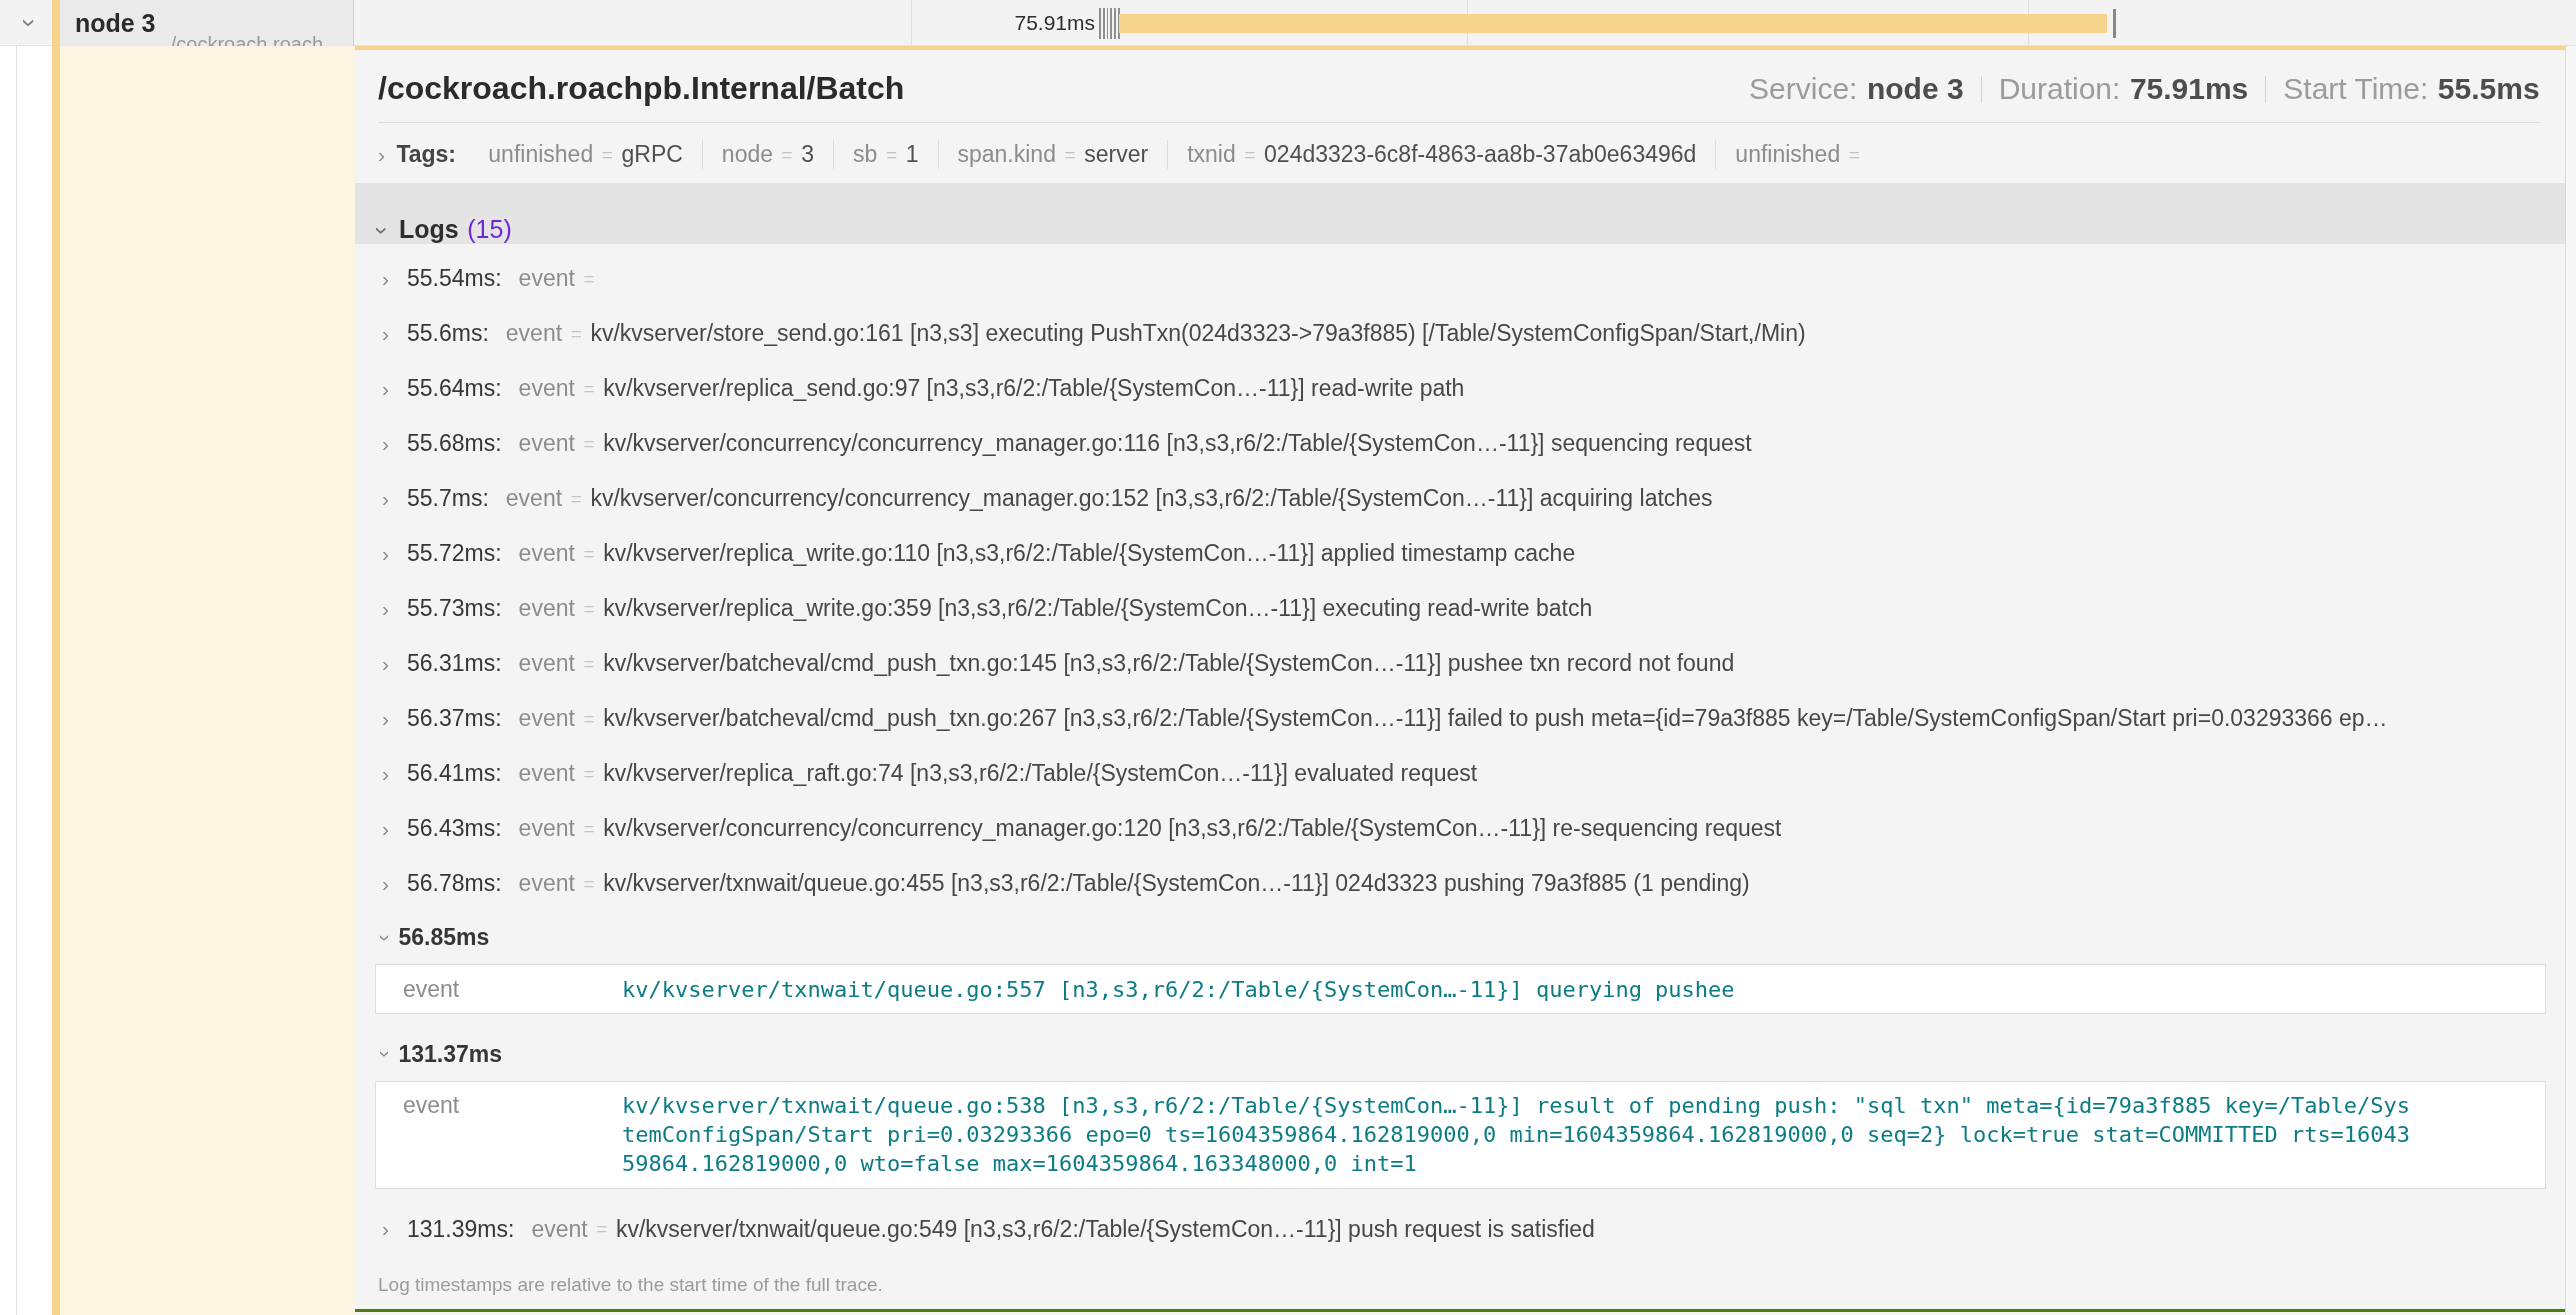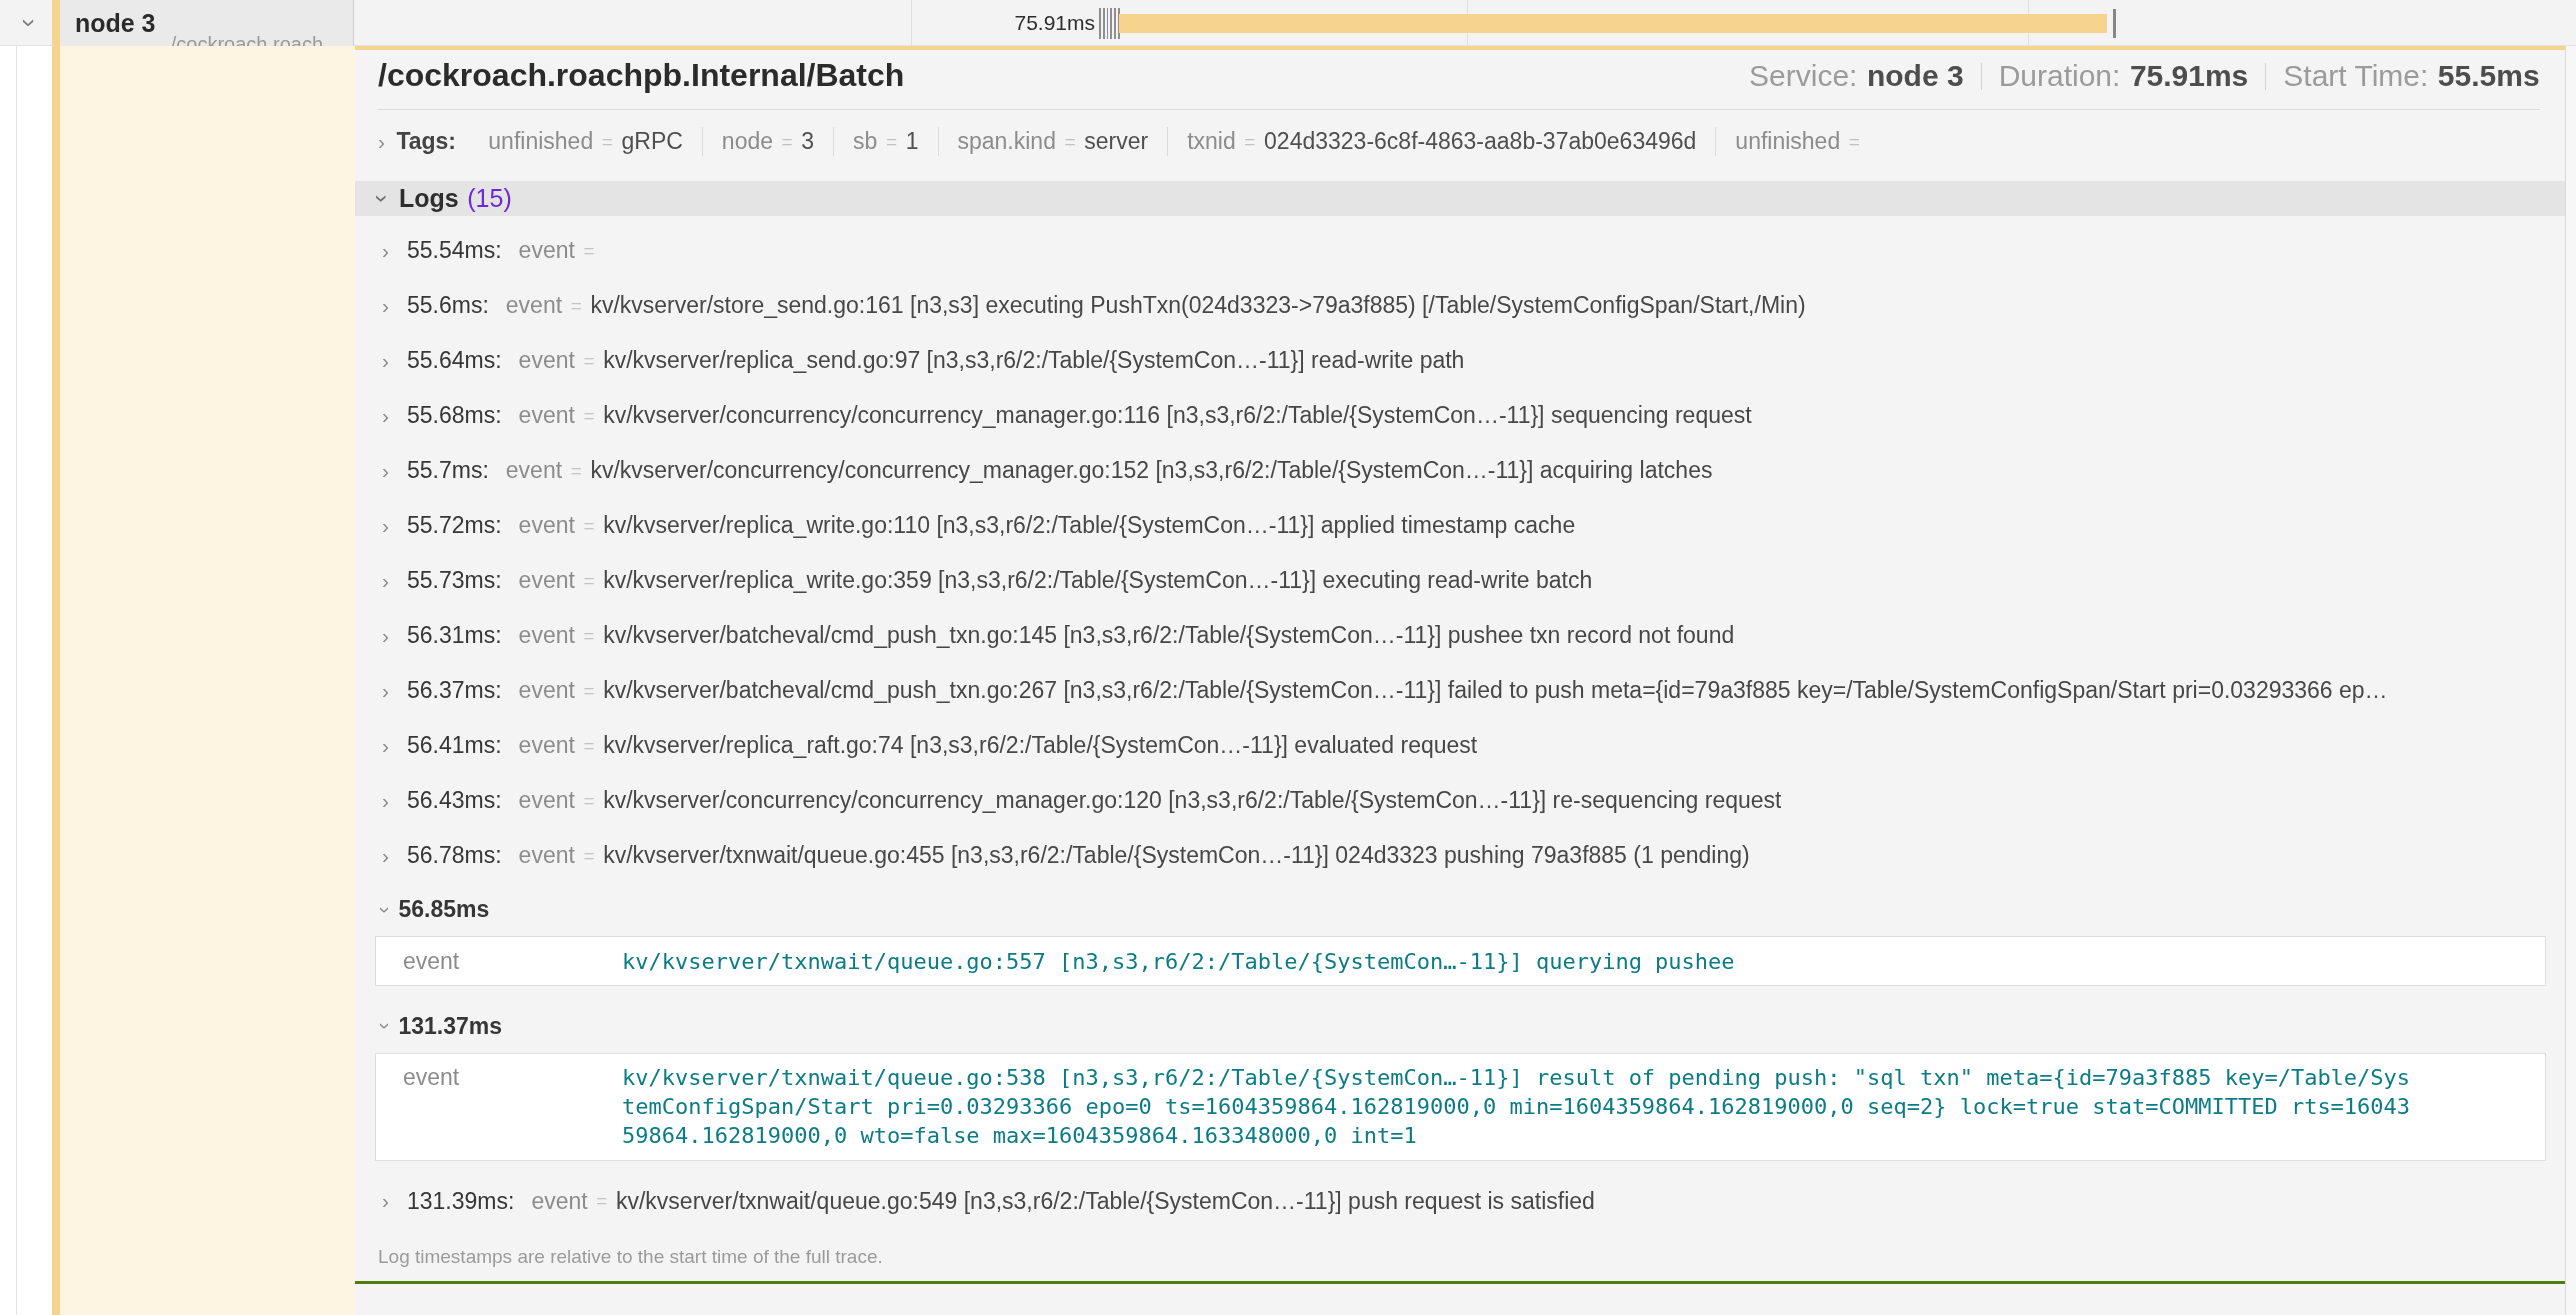--- a/index.html
+++ b/index.html
@@ -22,37 +22,37 @@
 
   
   .content { position:absolute; top:46px; left:0; width:2576px; height:1270px; background:#fff; }
   .edge-line { position:absolute; left:16px; top:0; bottom:0; width:0; border-left:1px solid #e2e2e2; }
   .colorbar { position:absolute; left:52px; top:0; bottom:0; width:7.6px; }
   .namecol { position:absolute; left:60px; top:0; bottom:0; width:295px; }
   .scroll-strip { position:absolute; right:0; top:0; bottom:0; width:11.4px; background:#f7f7f7; border-left:1px solid #dcdcdc; }
 
   
   .panel { position:absolute; left:355px; top:0; right:11.4px; bottom:0; background:#f4f4f4; border-top:4.8px solid #f7d48d; }
-  .panel-header-wrap { padding:7px 25px 0 23px; }
+  .panel-header-wrap { padding:20px 25px 0 23px; }
   .panel-header { display:flex; justify-content:space-between; align-items:baseline; border-bottom:1px solid #dcdcdc; padding-bottom:15.3px; }
   .span-title { font-size:32px; font-weight:bold; color:#2b2b2b; }
   .span-meta { font-size:30px; color:#9b9b9b; display:flex; align-items:center; white-space:nowrap; }
   .span-meta b { color:#4d4d4d; margin-left:9.5px; }
   .meta-sep { display:inline-block; width:0; border-left:1px solid #d2d2d2; height:27px; margin:0 17px; align-self:center; }
 
   .tags { display:flex; align-items:center; padding:17px 23px 9.5px 23px; font-size:23px; white-space:nowrap; }
   .tags-chevron { color:#8a8a8a; font-size:21px; }
   .tags-label { font-weight:bold; color:#444; margin:0 13.3px 0 11.4px; }
   .tag { display:flex; align-items:center; padding:0 19px; }
   .tag-key { color:#8c8c8c; }
   .tag-eq { color:#c2c2c2; margin:0 8.6px; font-size:19px; }
   .tag-val { color:#4f4f4f; }
   .tag-sep { width:0; border-left:1px solid #dcdcdc; height:29px; }
 
-  .logs-band { background:#e4e4e4; height:35px; display:flex; align-items:center; padding:0 23px; margin-top:15px; font-size:25px; }
+  .logs-band { background:#e4e4e4; height:61px; display:flex; align-items:flex-end; padding:0 23px; margin-top:4px; font-size:25px; }
   .band-chevron { color:#6f6f6f; font-size:23px; display:inline-block; transform:rotate(90deg); }
   .band-title { font-weight:bold; color:#2e2e2e; margin-left:13.3px; }
   .band-count { color:#6d28d9; margin-left:8.6px; }
 
   .logs-list { padding-top:7.6px; }
   .log-row { height:55px; display:flex; align-items:center; padding:0 19px 0 27px; font-size:23px; white-space:nowrap; overflow:hidden; }
   .lr-chevron { color:#8a8a8a; font-size:21px; flex:none; width:25px; }
   .lr-time { font-weight:normal; color:#363636; margin-right:17px; flex:none; }
   .lr-key { color:#8c8c8c; margin-right:8.6px; flex:none; }
   .lr-eq { color:#c4c4c4; margin-right:8.6px; flex:none; font-size:19px; }

